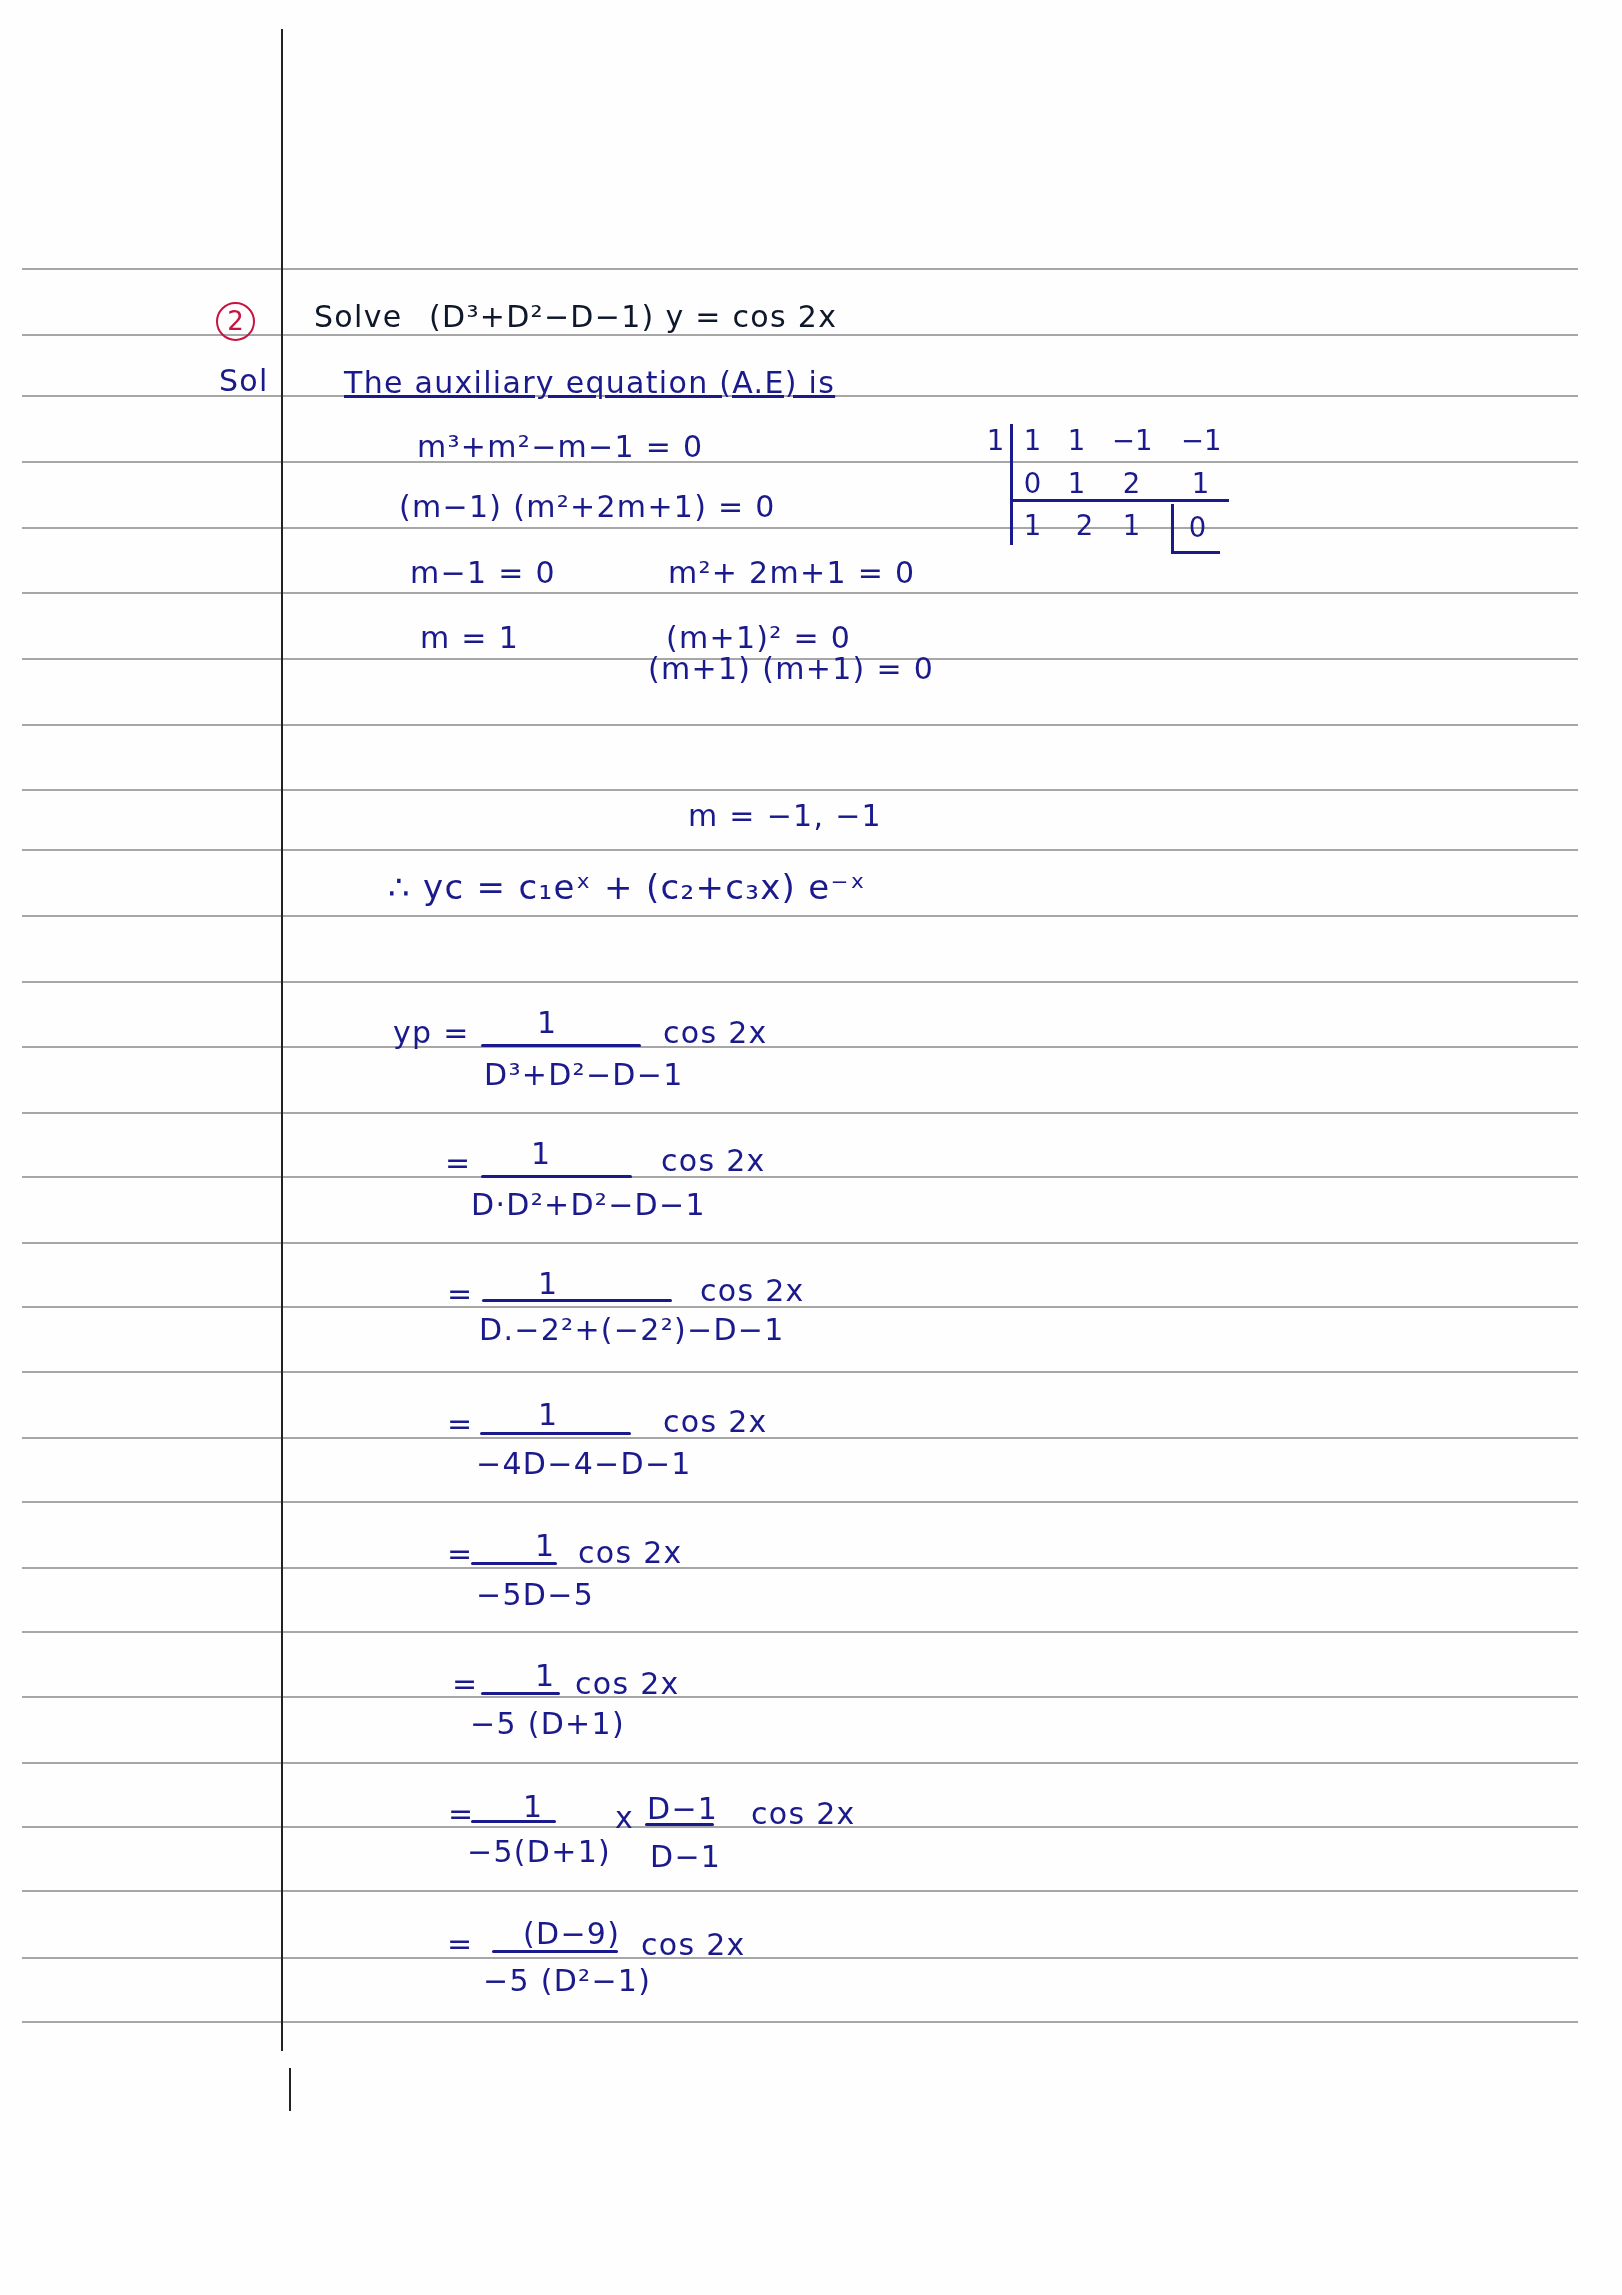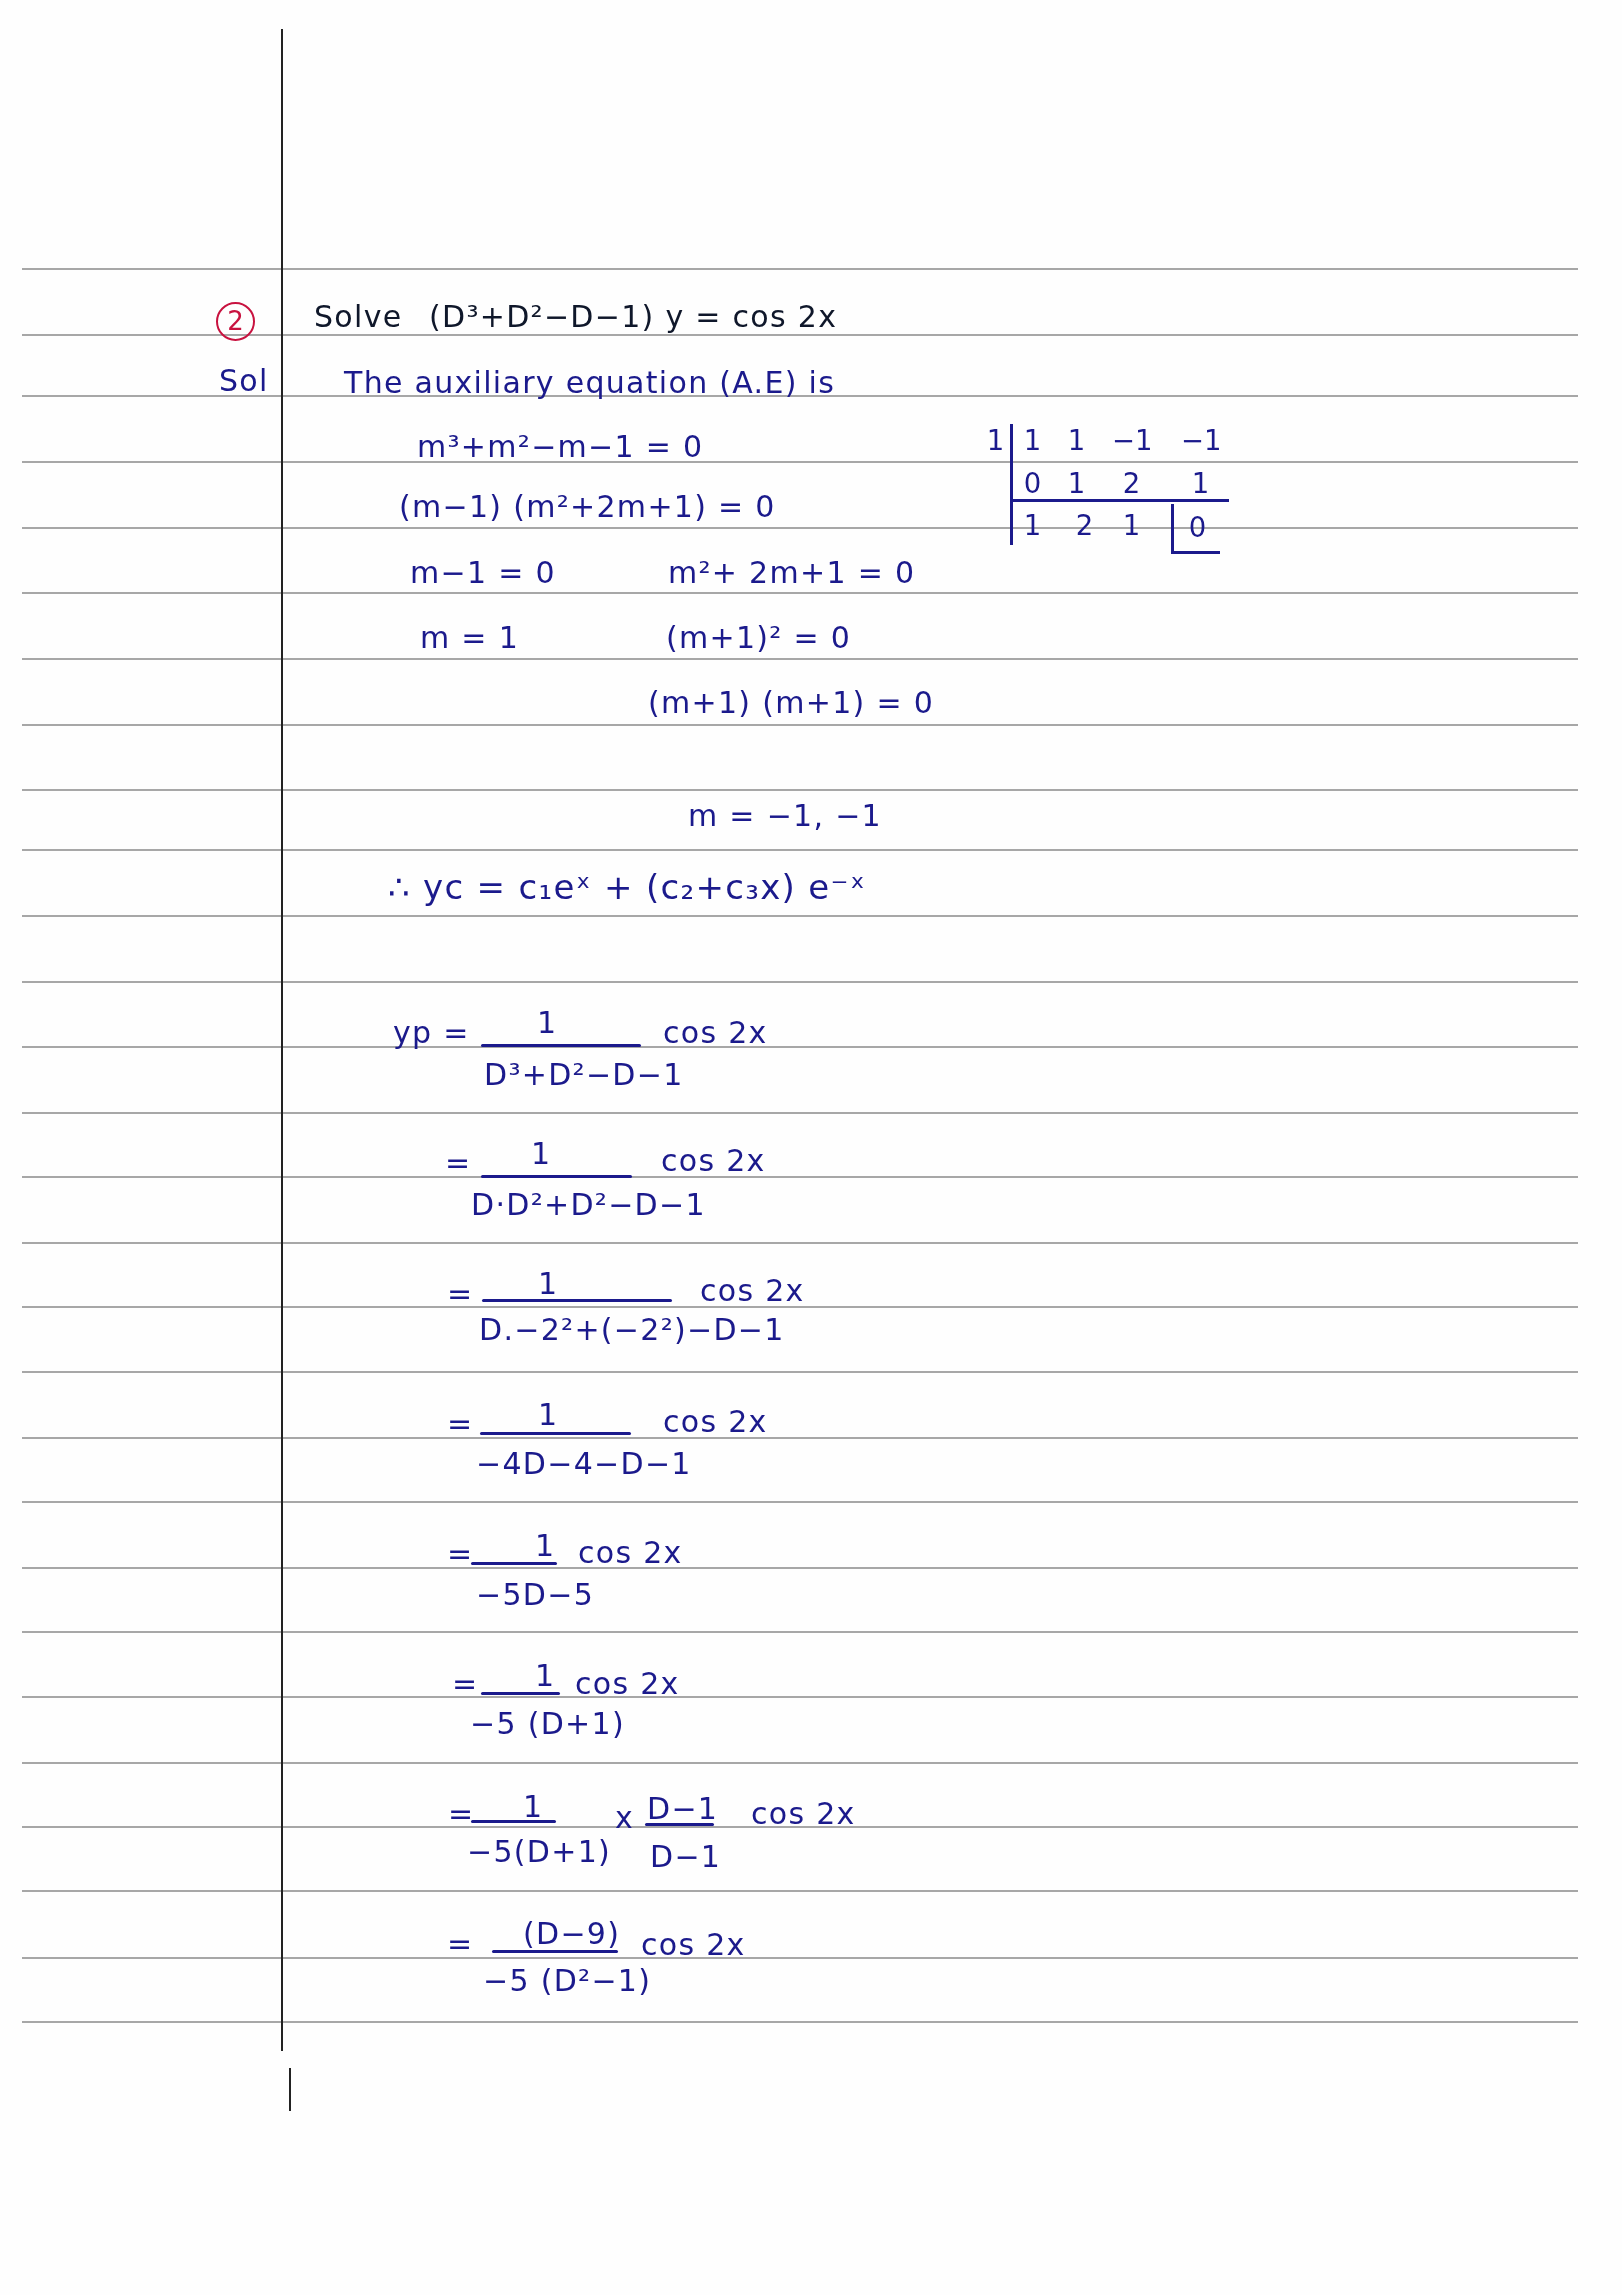--- a/index.html
+++ b/index.html
@@ -60,29 +60,29 @@
   <div class="margin-line"></div>
   <div class="margin-stub"></div>
 
   <div class="qnum">2</div>
   <div class="ink red" style="left:314px; top:302px;">
     <span>Solve</span>
     <span style="margin-left:15.7px;">(D³+D²−D−1) y = cos 2x</span>
   </div>
 
   <div class="ink" style="left:219px; top:366px;">Sol</div>
-  <div class="ink" style="left:344px; top:368px;">The auxiliary equation (A.E) is</div>
+  <div class="ink" style="left:344px; top:368px;text-decoration:underline;">The auxiliary equation (A.E) is</div>
 
   <div class="ink" style="left:417px; top:432px;">m³+m²−m−1 = 0</div>
   <div class="ink" style="left:399px; top:492px;">(m−1) (m²+2m+1) = 0</div>
   <div class="ink" style="left:410px; top:558px;">m−1 = 0</div>
   <div class="ink" style="left:640px; top:558px;margin-left:28px;">m²+ 2m+1 = 0</div>
   <div class="ink" style="left:420px; top:623px;">m = 1</div>
   <div class="ink" style="left:666px; top:623px;">(m+1)² = 0</div>
-  <div class="ink" style="left:648px; top:688px;text-align:center;">(m+1) (m+1) = 0</div>
+  <div class="ink" style="left:648px; top:654px;text-align:center;">(m+1) (m+1) = 0</div>
   <div class="ink" style="left:688px; top:753px;margin-top:48px;">m = −1, −1</div>
 
   <div>
     <div class="sd-num" style="left:976px; top:427px;">1</div>
     <div class="sd-vbar"></div>
     <div class="sd-hbar"></div>
     <div class="sd-box"></div>
 
     <div class="sd-num" style="left:1013px; top:427px;">1</div>
     <div class="sd-num" style="left:1057px; top:427px;">1</div>

